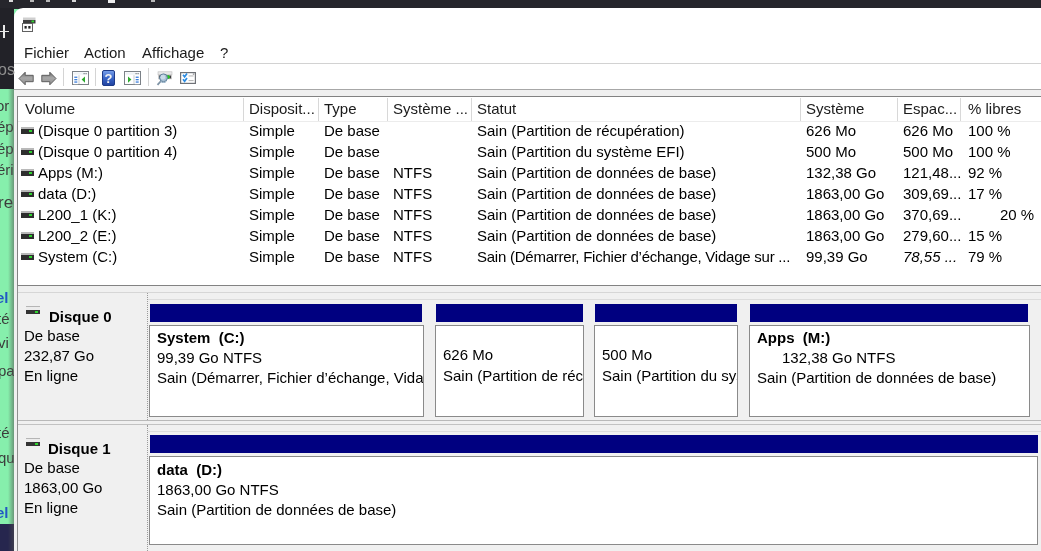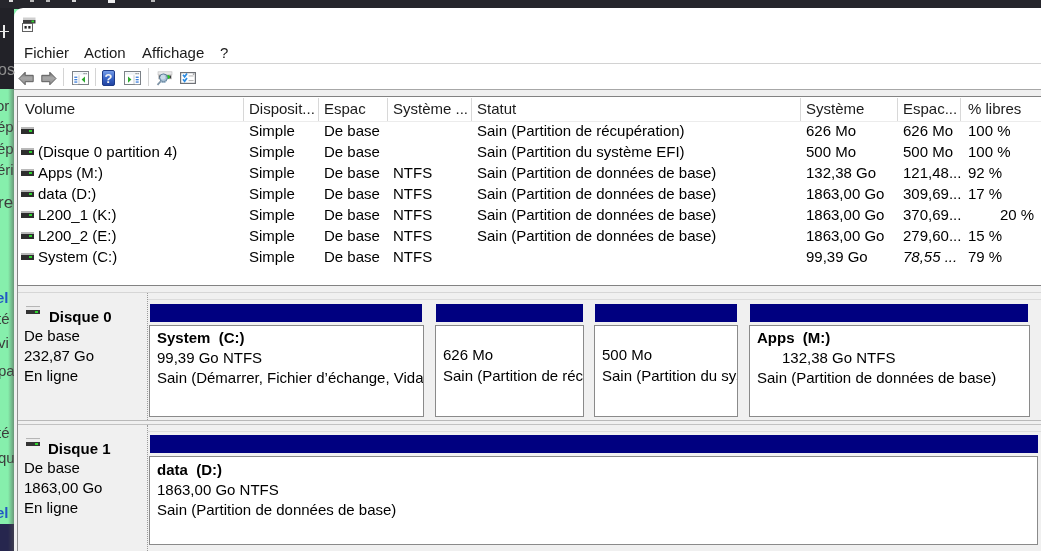--- a/index.html
+++ b/index.html
@@ -171,33 +171,34 @@
 <div class="abs" id="table">
   <div class="hsep" style="left:225px;"></div>
   <div class="hsep" style="left:300px;"></div>
   <div class="hsep" style="left:369px;"></div>
   <div class="hsep" style="left:453px;"></div>
   <div class="hsep" style="left:782px;"></div>
   <div class="hsep" style="left:879px;"></div>
   <div class="hsep" style="left:942px;"></div>
   <div class="htxt" style="left:7px;">Volume</div>
   <div class="htxt" style="left:231px;">Disposit...</div>
-  <div class="htxt" style="left:306px;">Espac</div>
+  <div class="htxt" style="left:306px;">Type</div>
   <div class="htxt" style="left:375px;">Système ...</div>
   <div class="htxt" style="left:459px;">Statut</div>
   <div class="htxt" style="left:788px;">Système</div>
   <div class="htxt" style="left:885px;">Espac...</div>
   <div class="htxt" style="left:950px;">% libres</div>
   <div id="hline"></div>
   <div class="trow" style="top:25px;">
     <div class="dicon">
         <div class="b1"></div>
         <div class="b2"></div>
         <div class="led"></div>
       </div>
+    <div class="c" style="left:20px;">(Disque 0 partition 3)</div>
     <div class="c" style="left:231px;">Simple</div>
     <div class="c" style="left:306px;">De base</div>
     <div class="c" style="left:459px;">Sain (Partition de récupération)</div>
     <div class="c" style="left:788px;">626 Mo</div>
     <div class="c" style="left:885px;">626 Mo</div>
     <div class="c" style="left:950px;">100 %</div>
   </div>
   <div class="trow" style="top:46px;">
     <div class="dicon">
         <div class="b1"></div>
@@ -275,20 +276,21 @@
   <div class="trow" style="top:151px;">
     <div class="dicon">
         <div class="b1"></div>
         <div class="b2"></div>
         <div class="led"></div>
       </div>
     <div class="c" style="left:20px;">System (C:)</div>
     <div class="c" style="left:231px;">Simple</div>
     <div class="c" style="left:306px;">De base</div>
     <div class="c" style="left:375px;">NTFS</div>
+    <div class="c" style="left:459px; letter-spacing:-0.24px;">Sain (Démarrer, Fichier d’échange, Vidage sur ...</div>
     <div class="c" style="left:788px;">99,39 Go</div>
     <div class="c" style="left:885px;font-style:italic;">78,55 ...</div>
     <div class="c" style="left:950px;">79 %</div>
   </div>
 </div>
 
 <div class="abs rowline" style="top:292px; background:#d6d6d6;"></div>
 <div class="abs rowline" style="top:420px;"></div>
 <div class="abs rowline" style="top:424px; background:#c2c2c2;"></div>
 <div class="abs vline" style="left:17px; top:286px; height:265px; background:#8f8f8f;"></div>

